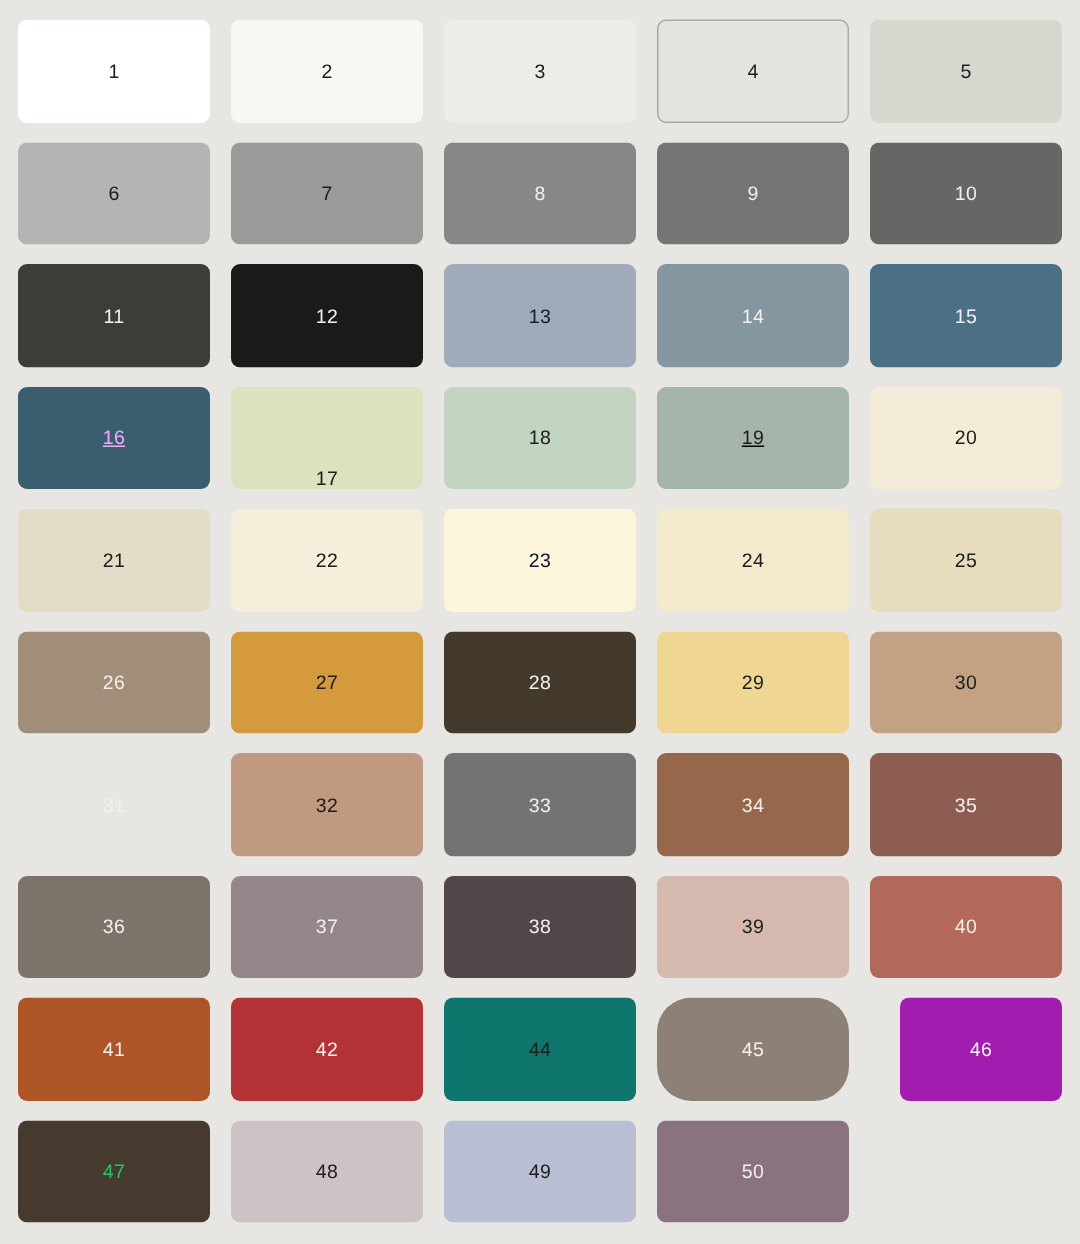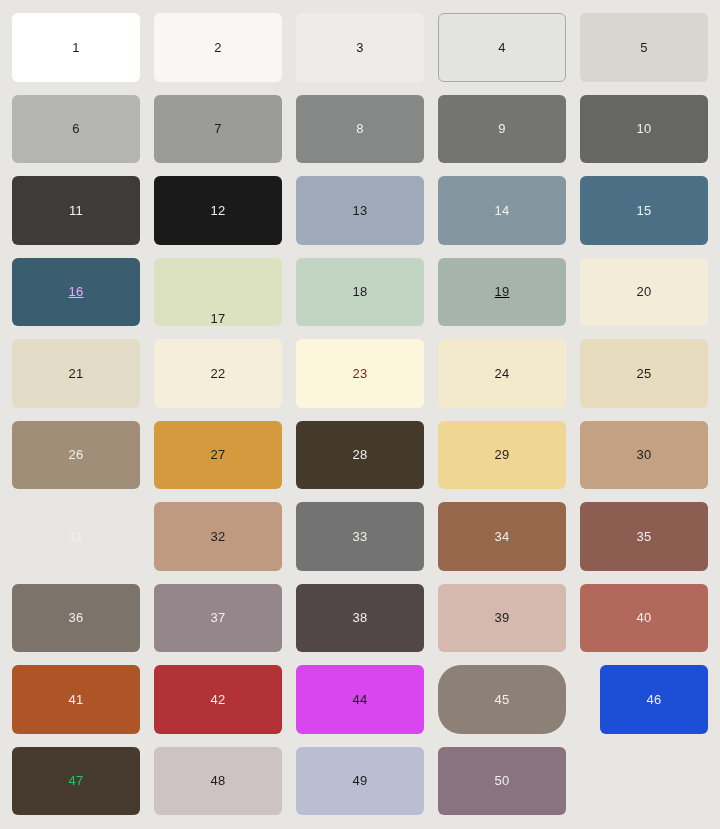--- a/index.html
+++ b/index.html
@@ -110,21 +110,21 @@
     <div class="swatch" style="background: rgb(242, 236, 217);">
       <span class="swatch-label" style="color: rgb(29, 29, 27);">20</span>
     </div>
     <div class="swatch" style="background: rgb(227, 221, 199);">
       <span class="swatch-label" style="color: rgb(29, 29, 27);">21</span>
     </div>
     <div class="swatch" style="background: rgb(244, 238, 218);">
       <span class="swatch-label" style="color: rgb(29, 29, 27);">22</span>
     </div>
     <div class="swatch" style="background: rgb(252, 246, 220);">
-      <span class="swatch-label" style="color: #7f1d1d; text-align: center;">23</span>
+      <span class="swatch-label" style="color: #0f172a; text-align: center;">23</span>
     </div>
     <div class="swatch" style="background: rgb(243, 234, 205);">
       <span class="swatch-label" style="color: rgb(29, 29, 27);">24</span>
     </div>
     <div class="swatch" style="background: rgb(232, 220, 190);">
       <span class="swatch-label" style="color: rgb(29, 29, 27);">25</span>
     </div>
     <div class="swatch" style="background: rgb(160, 142, 120);">
       <span class="swatch-label" style="color: rgb(242, 240, 236);">26</span>
     </div>
@@ -169,27 +169,27 @@
     </div>
     <div class="swatch" style="background: rgb(178, 104, 91);">
       <span class="swatch-label" style="color: rgb(242, 240, 236);">40</span>
     </div>
     <div class="swatch" style="background: rgb(173, 85, 38);">
       <span class="swatch-label" style="color: rgb(242, 240, 236);">41</span>
     </div>
     <div class="swatch" style="background: rgb(178, 50, 53);">
       <span class="swatch-label" style="color: rgb(242, 240, 236);">42</span>
     </div>
-    <div class="swatch" style="background: #d946ef;">
+    <div class="swatch" style="background: #0f766e;">
       <span class="swatch-label" style="color: rgb(29, 29, 27);">44</span>
     </div>
     <div class="swatch" style="background: rgb(141, 128, 118); border-radius: 23px;">
       <span class="swatch-label" style="color: rgb(242, 240, 236);">45</span>
     </div>
-    <div class="swatch" style="background: #1d4ed8; margin-left: 20px;">
+    <div class="swatch" style="background: #a21caf; margin-left: 20px;">
       <span class="swatch-label" style="color: rgb(242, 240, 236);">46</span>
     </div>
     <div class="swatch" style="background: rgb(69, 58, 45);">
       <span class="swatch-label" style="color: #22c55e;">47</span>
     </div>
     <div class="swatch" style="background: rgb(205, 194, 196);">
       <span class="swatch-label" style="color: rgb(29, 29, 27);">48</span>
     </div>
     <div class="swatch" style="background: rgb(185, 190, 211);">
       <span class="swatch-label" style="color: rgb(29, 29, 27);">49</span>

